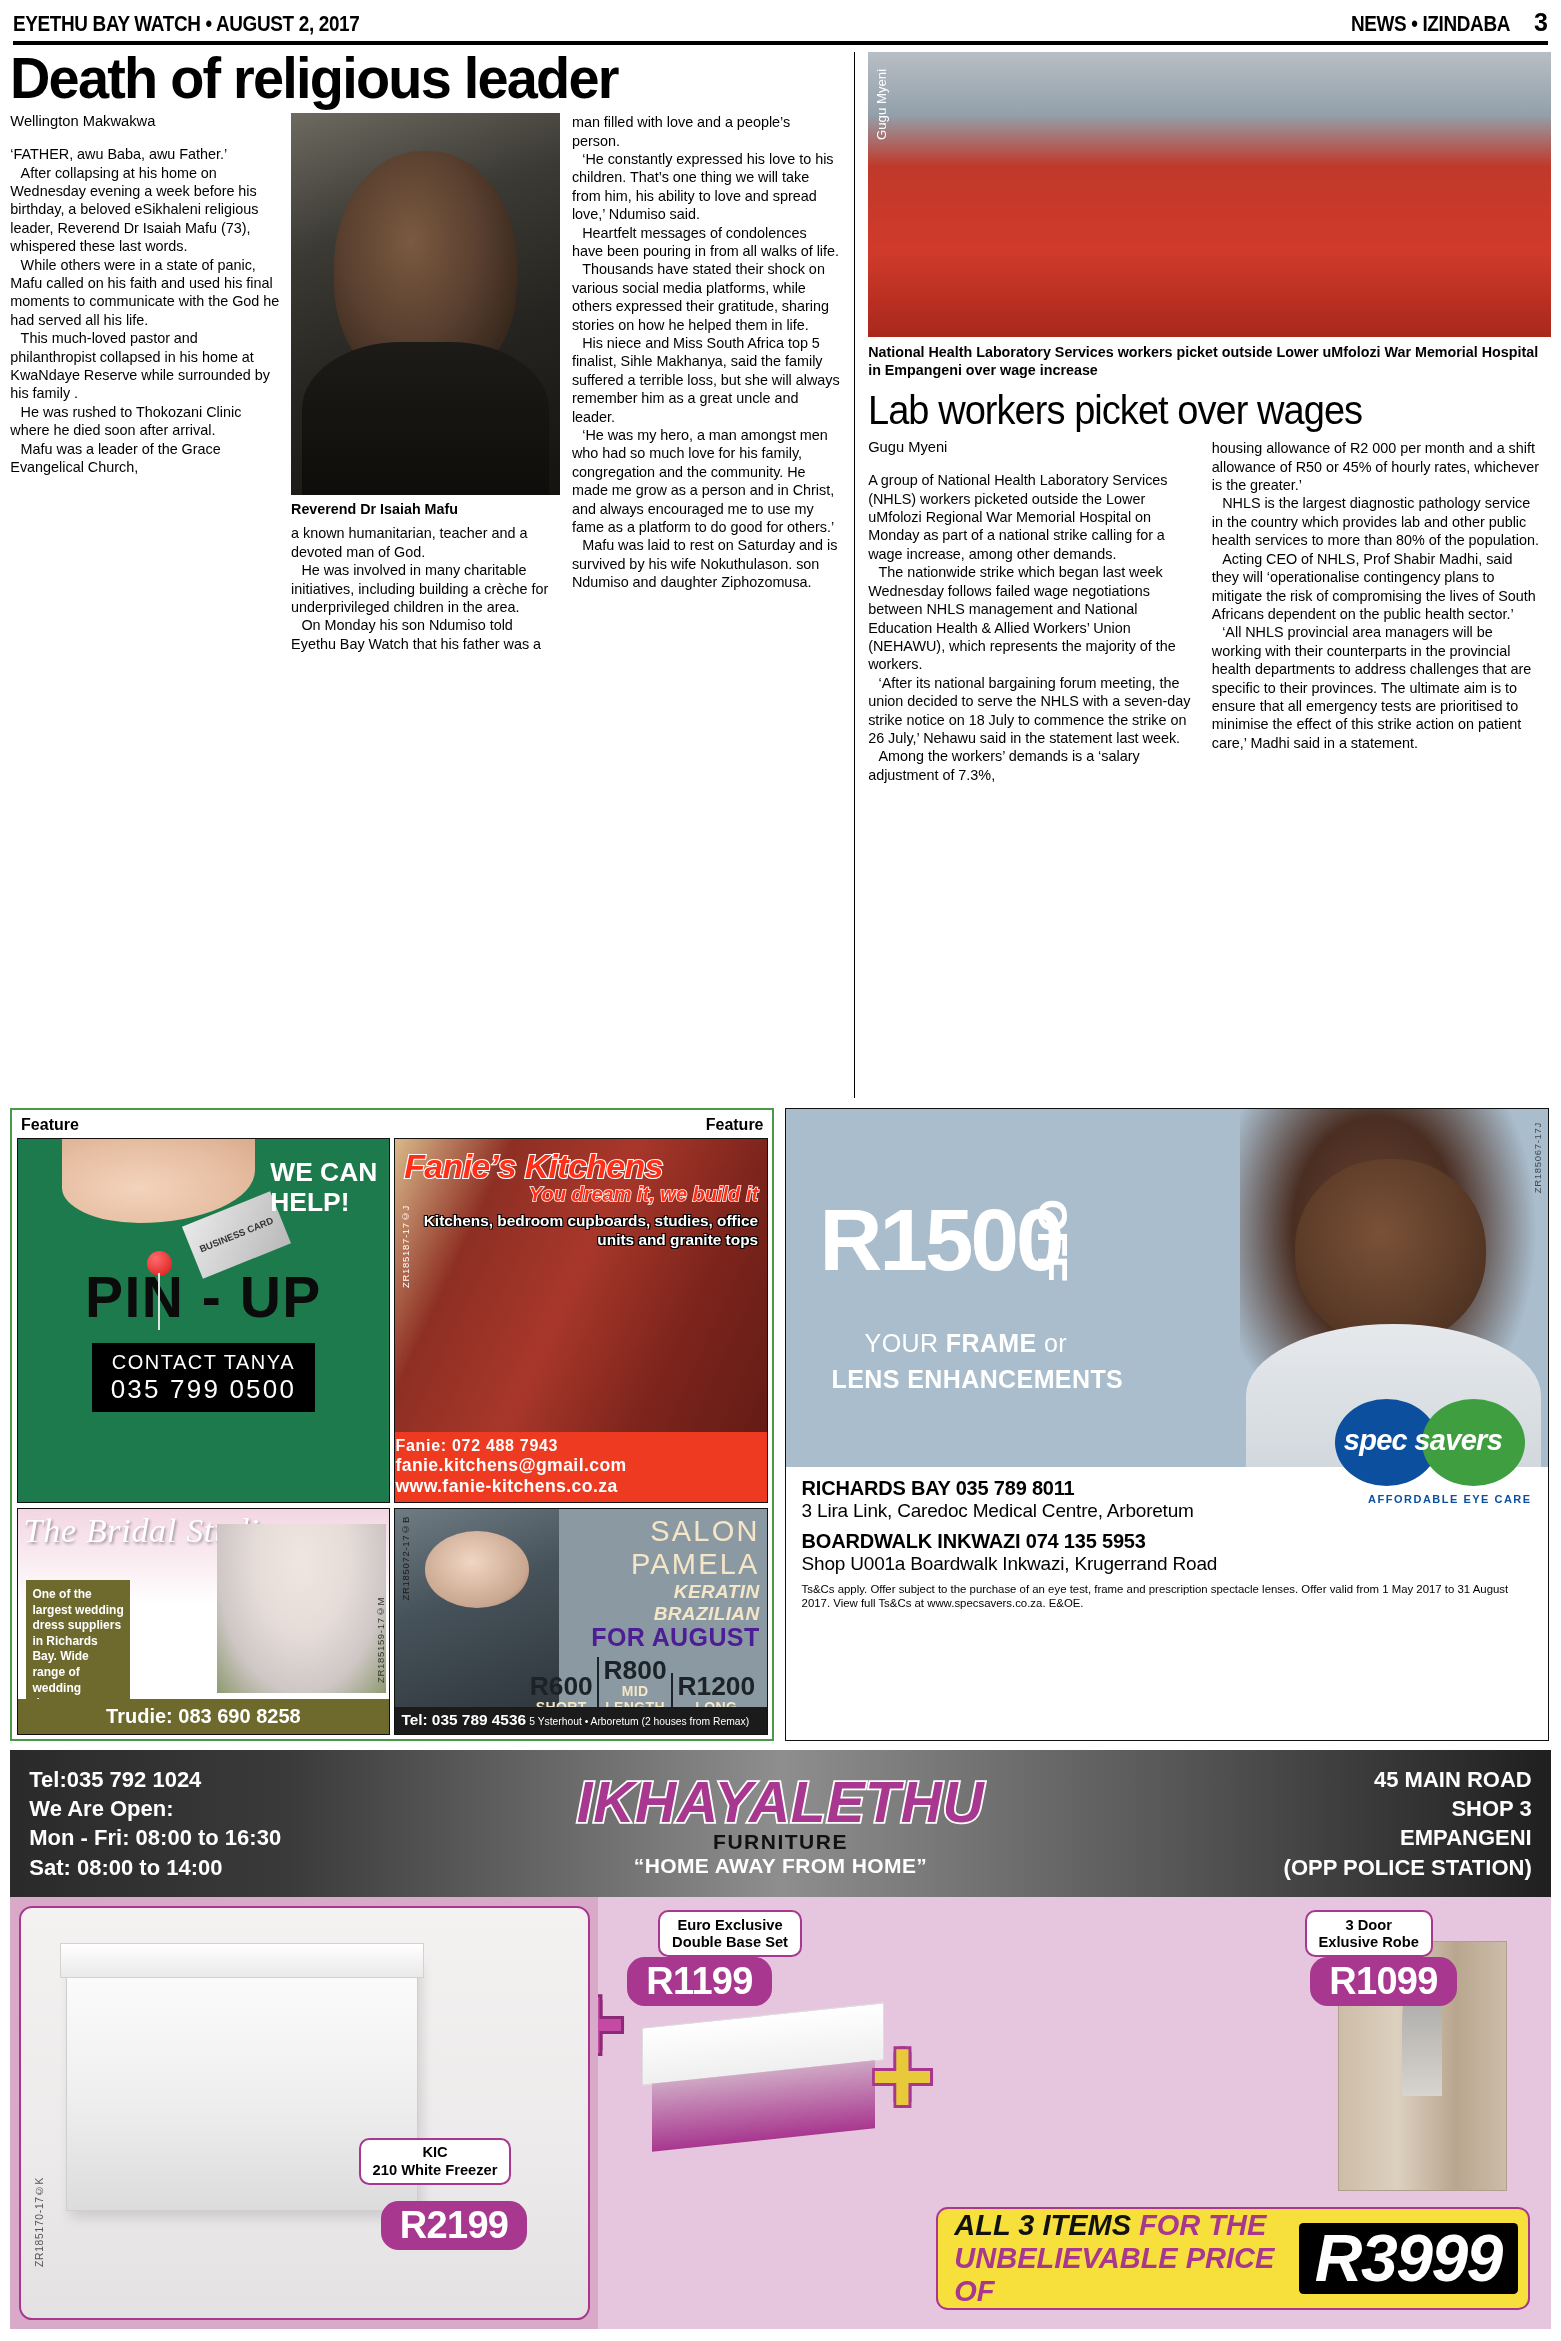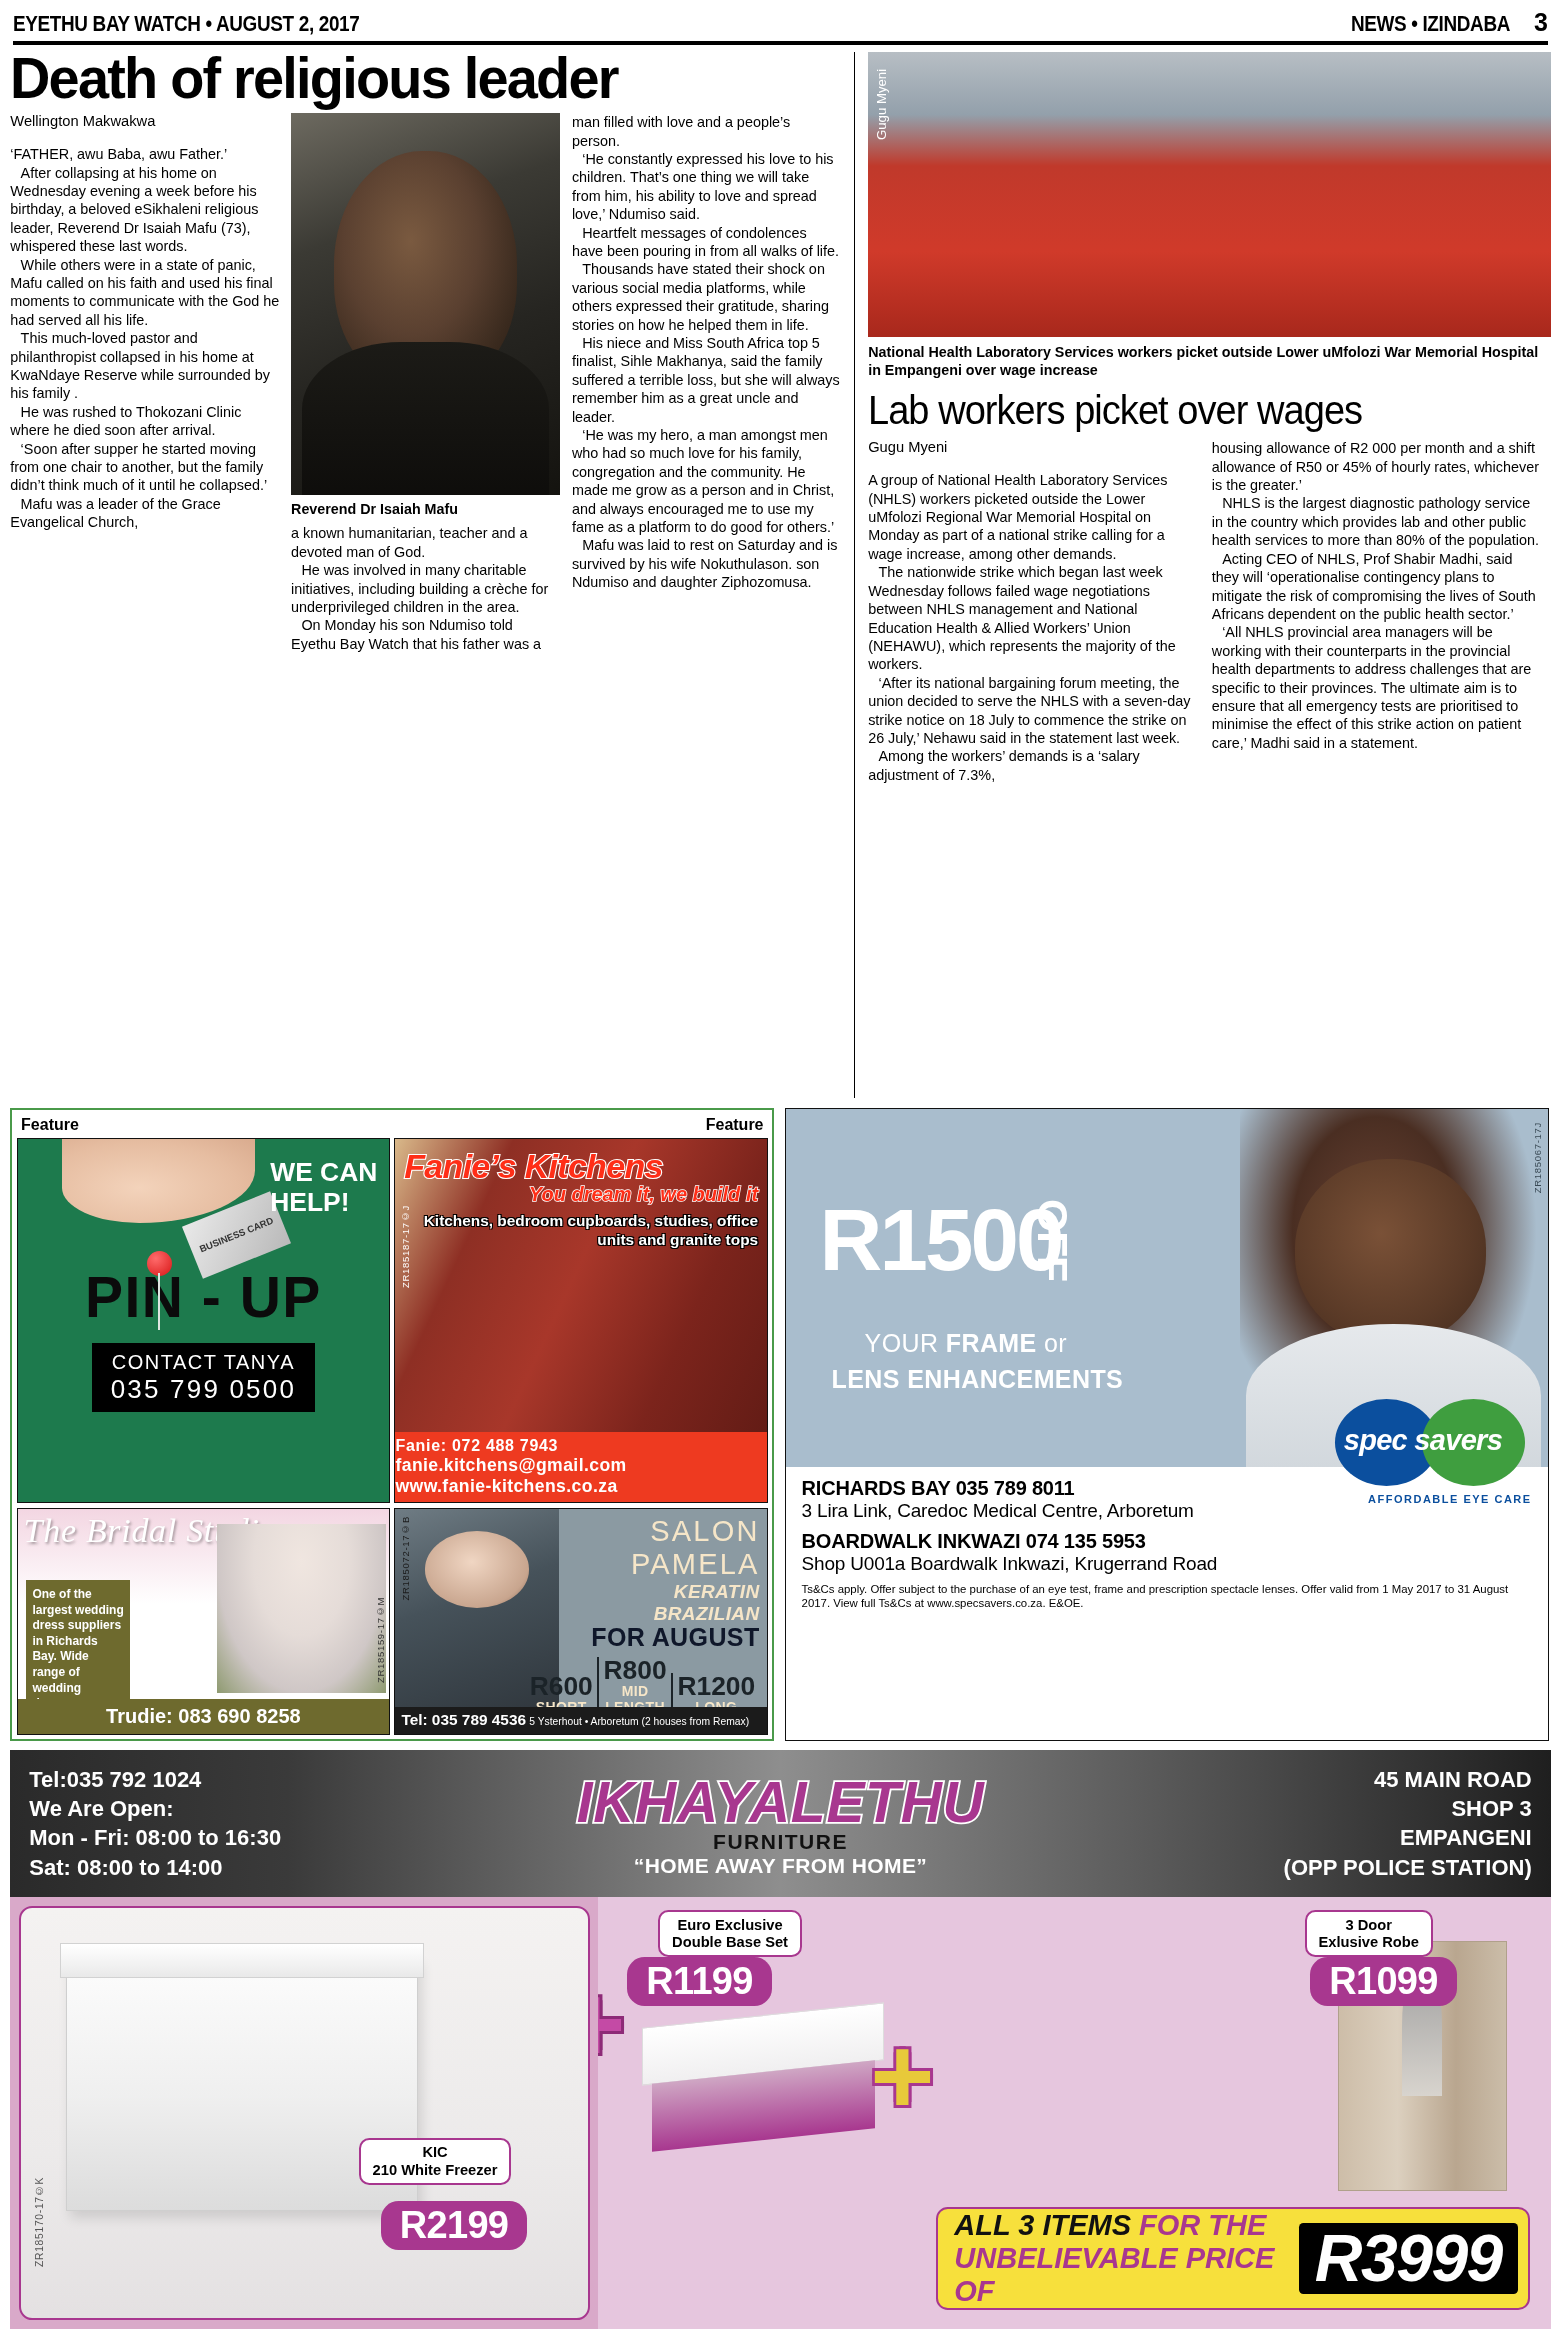--- a/index.html
+++ b/index.html
@@ -148,21 +148,21 @@
 
   
   .ad-salon { background:#8b9aa2; border:1.5px solid #111; position:relative; overflow:hidden; }
   .salon-model { position:absolute; left:0; top:0; bottom:0; width:44%;
      background: linear-gradient(160deg,#6f7c84 0%, #46525a 40%, #2c3238 100%); }
   .salon-model::after { content:""; position:absolute; left:18%; top:10%; width:64%; height:34%;
      border-radius:50%; background: radial-gradient(ellipse at 45% 40%, #f0d6c3, #c8a58e 70%, #6a4a3a); }
   .salon-right { position:absolute; right:7.3px; top:5.9px; left:46%; text-align:right; }
   .salon-name { color:#f6e6c8; font-size:29px; letter-spacing:2.2px; font-weight:normal; }
   .salon-keratin { color:#f6e6c8; font-size:19px; font-weight:bold; font-style:italic; letter-spacing:0.4px; }
-  .salon-aug { color:#0f172a; font-size:25px; font-weight:bold; letter-spacing:0.4px; line-height:1; }
+  .salon-aug { color:#4c1d95; font-size:25px; font-weight:bold; letter-spacing:0.4px; line-height:1; }
   .salon-prices { display:flex; justify-content:flex-end; align-items:flex-end; gap:0; margin-top:7.3px; }
   .sp { text-align:center; padding: 0 4.4px; border-left: 2.2px solid #1b2328; }
   .sp:first-child { border-left:none; }
   .sp .amt { font-size:26.4px; font-weight:bold; color:#1b2328; line-height:1; }
   .sp .lab { font-size:14px; font-weight:bold; color:#f6e6c8; letter-spacing:0.4px; }
   .salon-hbn { color:#f6f6f6; font-size:17px; font-weight:bold; letter-spacing:0.7px; margin-top:7.3px; }
   .salon-foot { position:absolute; left:0; right:0; bottom:0; background:#1b1b1b; color:#fff; padding:4.4px 5.9px; }
   .salon-foot .tel { font-size:15.4px; font-weight:bold;margin-top:14px; }
   .salon-foot .addr { font-size:10.3px; }
 
@@ -267,21 +267,20 @@
       <div class="cols3">
 
         <div class="col">
           <div class="byline">Wellington Makwakwa</div>
           <div class="bodytext">
             <p class="noind">‘FATHER, awu Baba, awu Father.’</p>
             <p>After collapsing at his home on Wednesday evening a week before his birthday, a beloved eSikhaleni religious leader, Reverend Dr Isaiah Mafu (73), whispered these last words.</p>
             <p>While others were in a state of panic, Mafu called on his faith and used his final moments to communicate with the God he had served all his life.</p>
             <p>This much-loved pastor and philanthropist collapsed in his home at KwaNdaye Reserve while surrounded by his family .</p>
             <p>He was rushed to Thokozani Clinic where he died soon after arrival.</p>
-            <p>‘Soon after supper he started moving from one chair to another, but the family didn’t think much of it until he collapsed.’</p>
             <p>Mafu was a leader of the Grace Evangelical Church,</p>
           </div>
         </div>
 
         <div class="col">
           <div class="photo-main"></div>
           <div class="photo-cap">Reverend Dr Isaiah Mafu</div>
           <div class="bodytext">
             <p class="noind">a known humanitarian, teacher and a devoted man of God.</p>
             <p>He was involved in many charitable initiatives, including building a crèche for underprivileged children in the area.</p>

